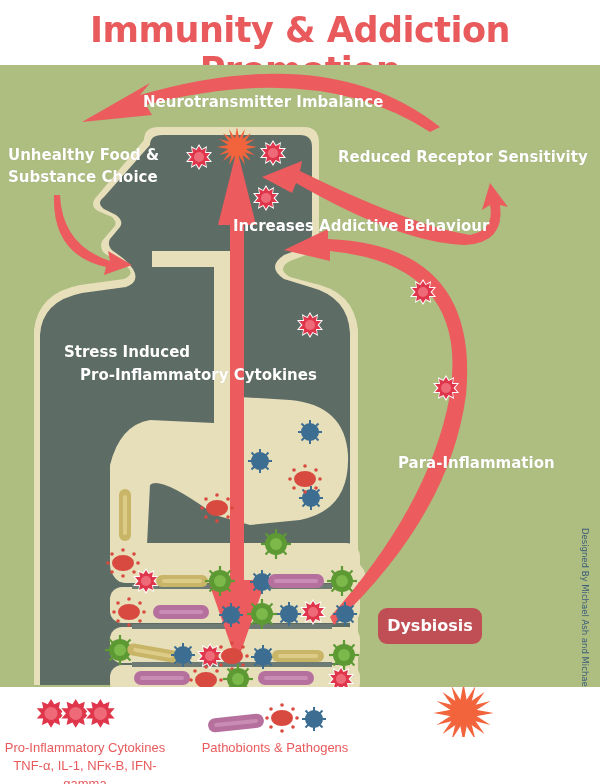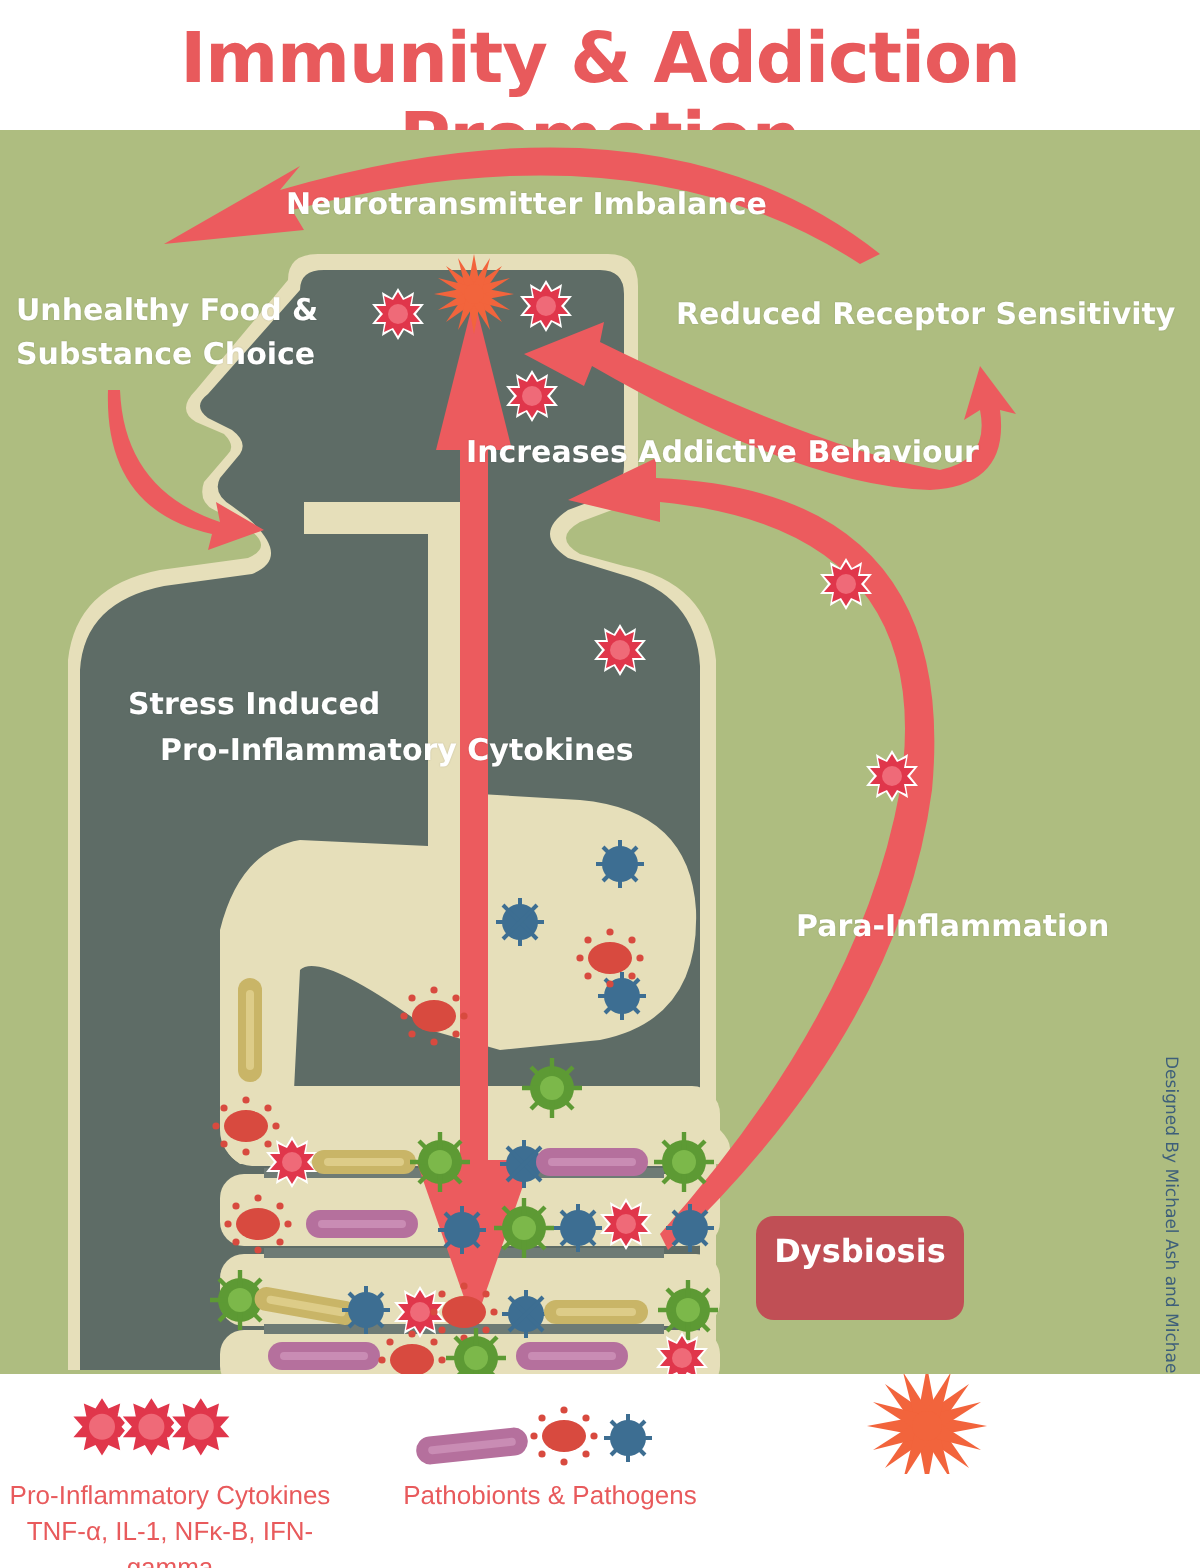--- a/index.html
+++ b/index.html
@@ -1,21 +1,21 @@
 <!DOCTYPE html>
 <html><head>
 <meta charset="utf-8">
 <style>
   html,body{margin:0;padding:0;}
   body{width:600px;height:784px;position:relative;overflow:hidden;background:#fff;font-family:"DejaVu Sans","Liberation Sans",sans-serif;}
   #title{position:absolute;left:0;top:10px;width:600px;text-align:center;color:#e85a5c;font-weight:bold;font-size:35px;letter-spacing:-0.5px;font-family:"DejaVu Sans",sans-serif;}
   #scene{position:absolute;left:0;top:65px;width:600px;height:622px;}
   .lbl{position:absolute;color:#fff;font-weight:bold;font-size:15px;line-height:22px;white-space:nowrap;text-shadow:0 0 1px rgba(0,0,0,0.15);}
   #credit{position:absolute;left:498px;top:600px;width:210px;transform:rotate(90deg);transform-origin:left top;color:#3e5f7a;font-size:8.5px;white-space:nowrap;}
-  #dysbiosis{position:absolute;left:378px;top:608px;width:104px;height:52px;border-radius:9px;background:#c04f55;color:#fff;font-weight:bold;font-size:16px;line-height:36px;text-align:center;}
+  #dysbiosis{position:absolute;left:378px;top:608px;width:104px;height:36px;border-radius:9px;background:#c04f55;color:#fff;font-weight:bold;font-size:16px;line-height:36px;text-align:center;}
   .leg-txt{position:absolute;color:#e85a5c;font-size:13px;line-height:18px;text-align:center;font-family:"Liberation Sans",sans-serif;}
 </style>
 </head>
 <body>
 
 <div id="title">Immunity &amp; Addiction Promotion</div>
 
 <div id="scene">
   <svg width="600" height="622" viewBox="0 0 600 622" style="position:absolute;left:0;top:0;">
     <defs>

